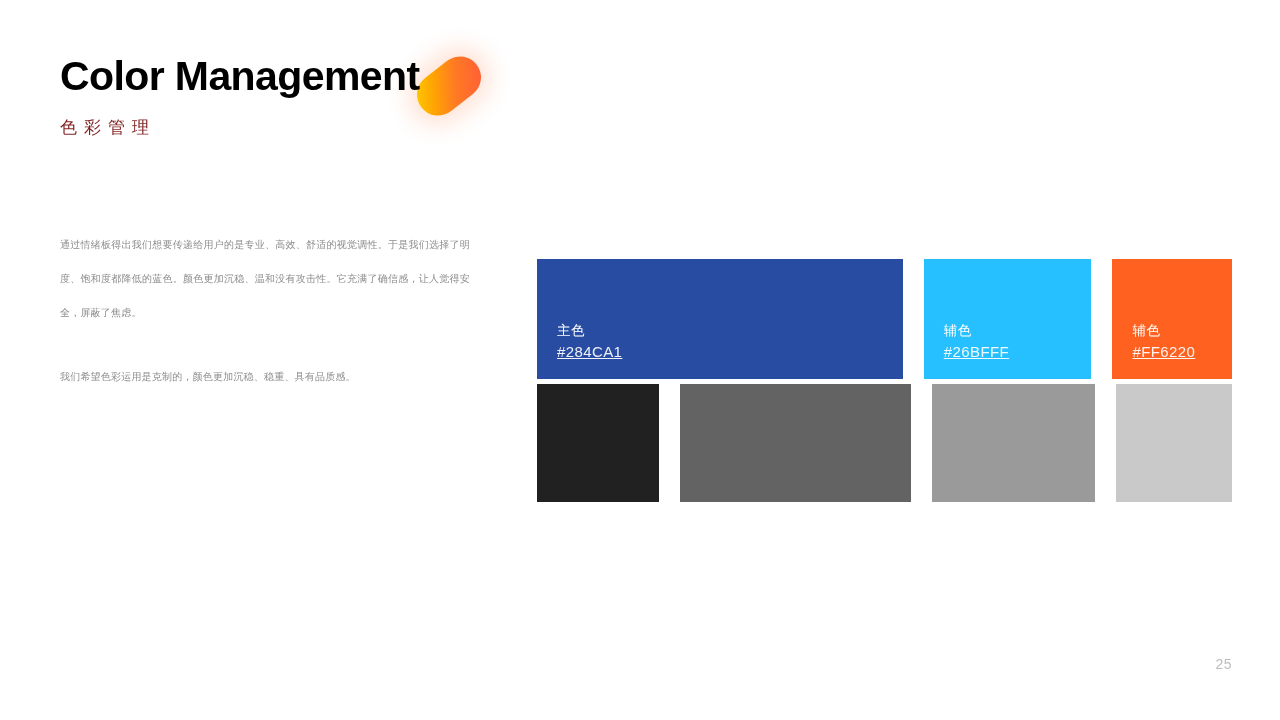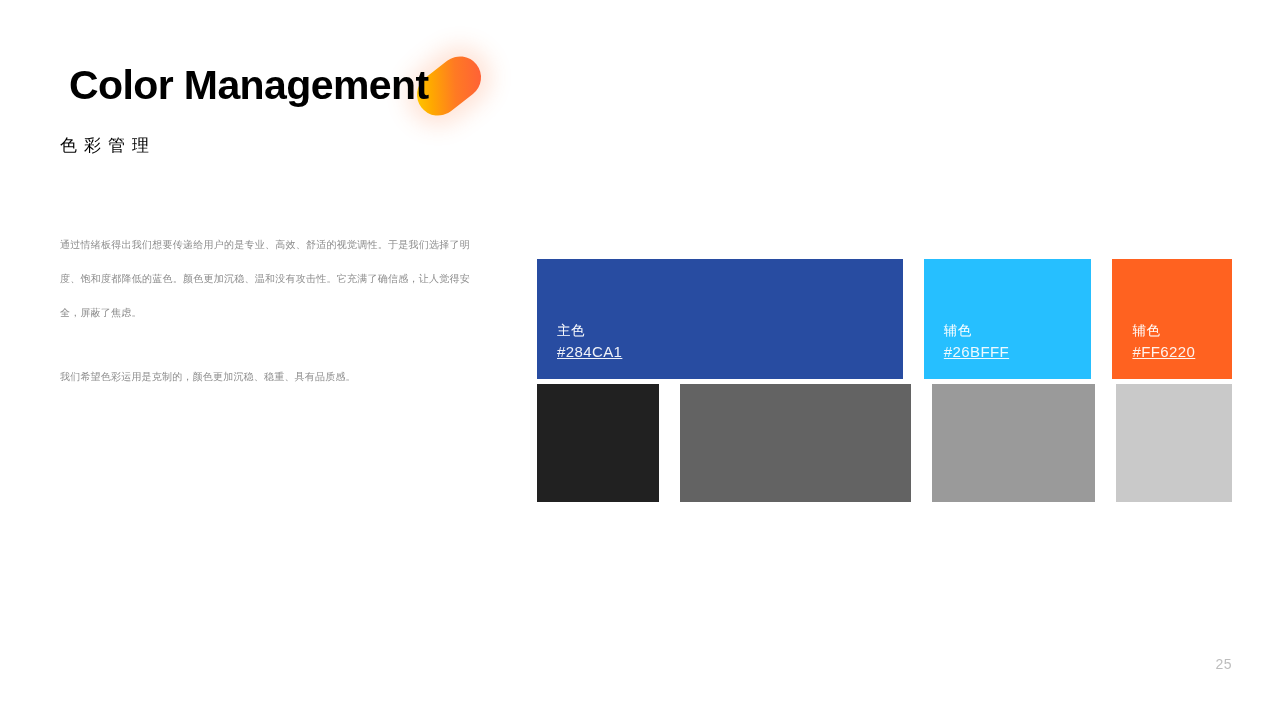--- a/index.html
+++ b/index.html
@@ -34,35 +34,35 @@
     height: 42px;
     border-radius: 21px;
     background: linear-gradient(125deg, #FFD400 0%, #FFA800 28%, #FF7A23 58%, #FF5A3C 100%);
     transform: rotate(-38deg);
     box-shadow: 0 0 22px 10px rgba(255, 120, 60, 0.20);
     z-index: 1;
   }
   .page-title {
     position: relative;
     z-index: 2;
-    margin: 9px;
+    margin: 0;
     font-size: 41px;
     line-height: 1;
     font-weight: bold;
     letter-spacing: -0.6px;
     color: #000000;
     white-space: nowrap;
   }
   .page-subtitle {
     margin: 0;
     padding-top: 22px;
     font-size: 17px;
     line-height: 1;
     letter-spacing: 7px;
-    color: #000000;
+    color: #7f1d1d;
     white-space: nowrap;
   }
 
   
   .body-copy {
     position: absolute;
     left: 60px;
     top: 228px;
     width: 410px;
   }

